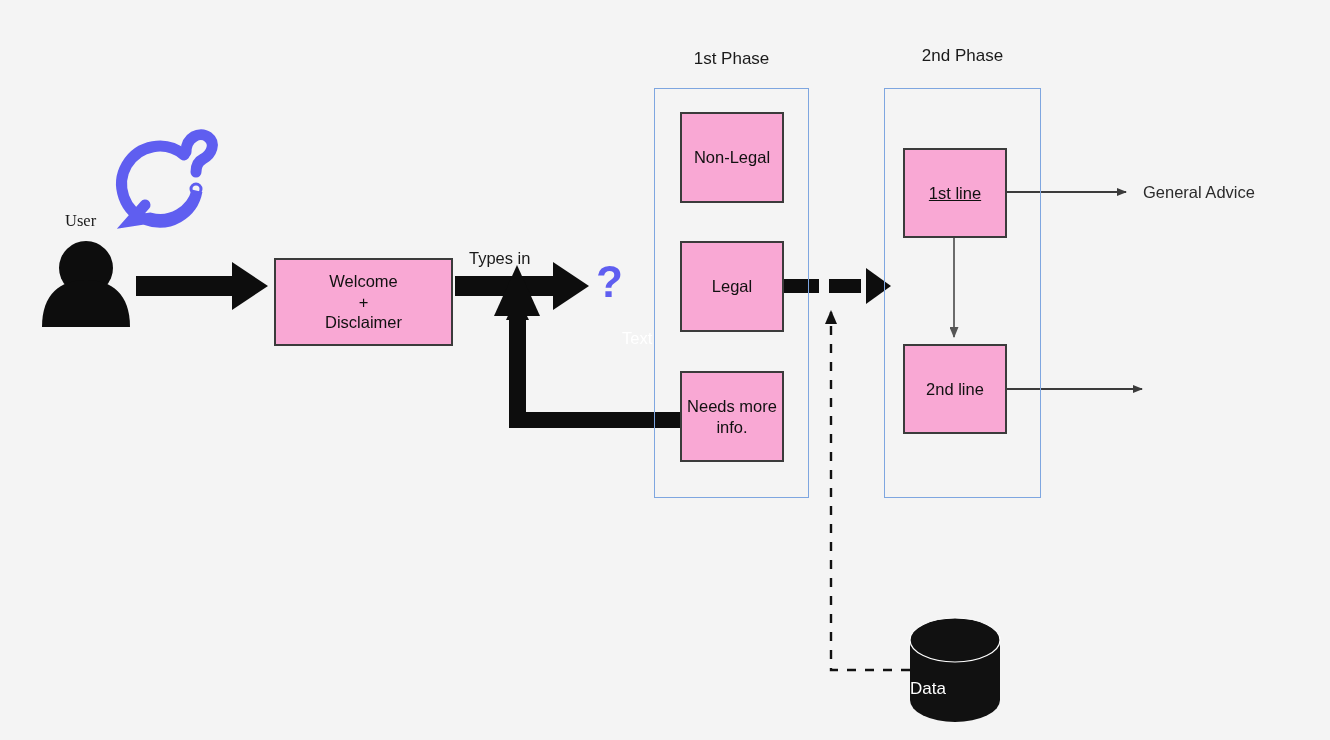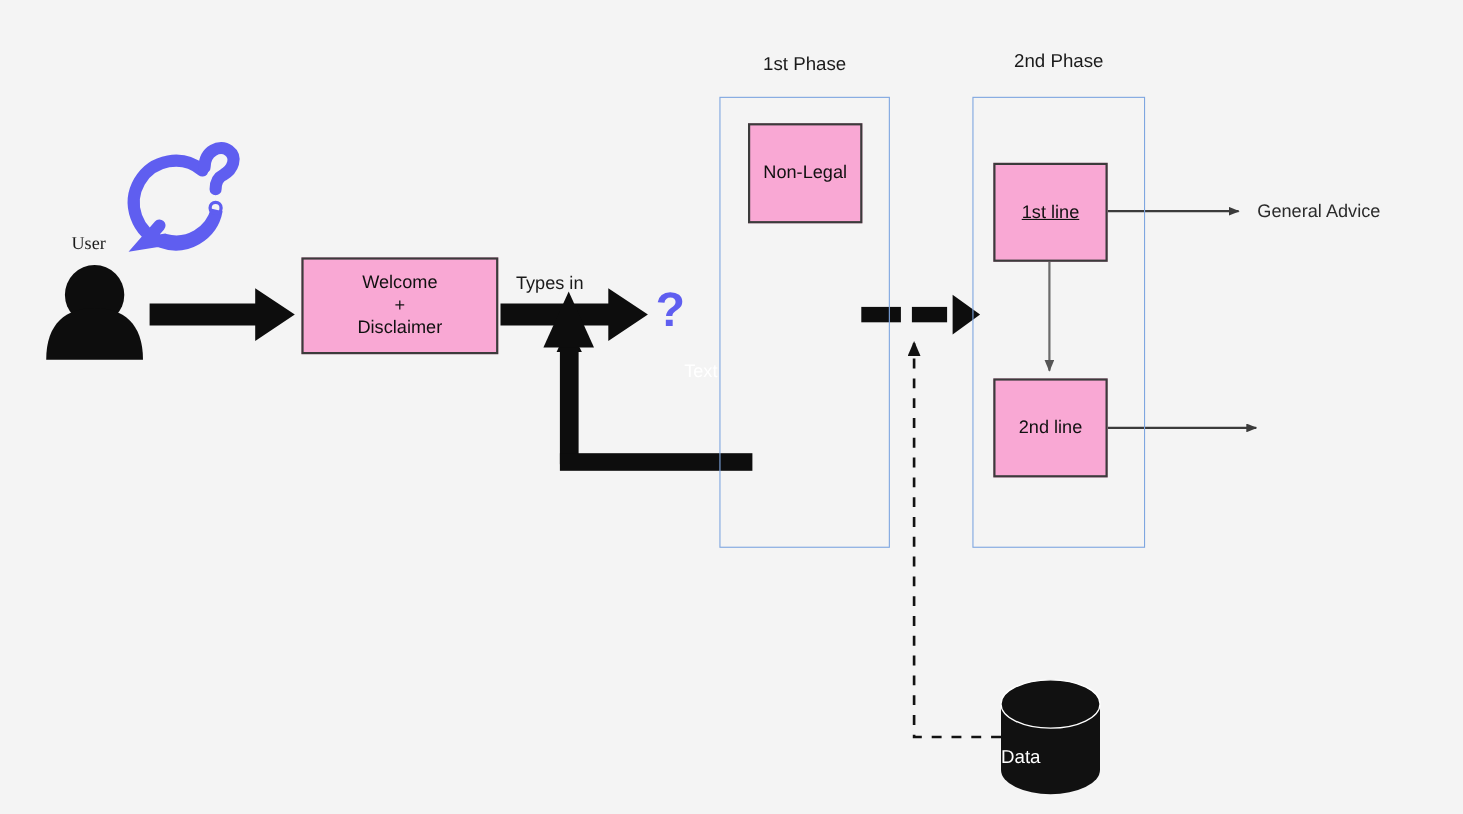--- a/index.html
+++ b/index.html
@@ -146,32 +146,34 @@
   </svg>
 
   <div class="phase-container" style="left:654px; top:88px; width:155px; height:410px;"></div>
   <div class="phase-container" style="left:884px; top:88px; width:157px; height:410px;"></div>
 
   <div class="lbl phase-title" style="left:654px; top:48px; width:155px;">1st Phase</div>
   <div class="lbl phase-title" style="left:884px; top:45px; width:157px;">2nd Phase</div>
 
   <div class="lbl user-label" style="left:65px; top:210px;">User</div>
 
-  <div class="node-box" style="left:274px; top:234px; width:179px; height:88px; flex-direction:column;">
+  <div class="node-box" style="left:274px; top:258px; width:179px; height:88px; flex-direction:column;">
     <span>Welcome</span>
     <span>+</span>
     <span>Disclaimer</span>
   </div>
 
   <div class="lbl edge-label" style="left:469px; top:248px;">Types in</div>
   <div class="lbl edge-label-white" style="left:622px; top:328px;">Text</div>
 
   <div class="qmark" style="left:596px; top:260px;">?</div>
 
   <div class="node-box" style="left:680px; top:112px; width:104px; height:91px;">Non-Legal</div>
+  <div class="node-box" style="left:680px; top:241px; width:104px; height:91px;">Legal</div>
+  <div class="node-box" style="left:680px; top:371px; width:104px; height:91px; padding:0 3px;">Needs more info.</div>
 
   <div class="node-box" style="left:903px; top:148px; width:104px; height:90px;text-decoration:underline;">1st line</div>
   <div class="node-box" style="left:903px; top:344px; width:104px; height:90px;">2nd line</div>
 
 
   <div class="lbl out-label" style="left:1143px; top:182px;">General Advice</div>
 
   <div class="lbl" style="left:910px; top:678px; width:90px; text-align:left; color:#ffffff; font-size:17px;">Data</div>
 
 </div>

